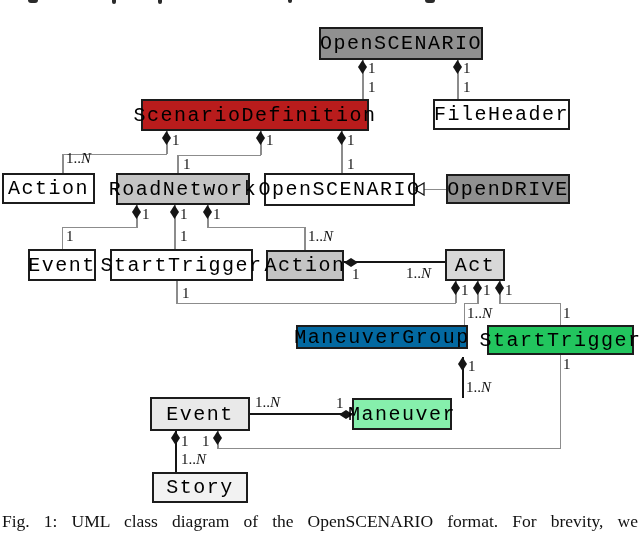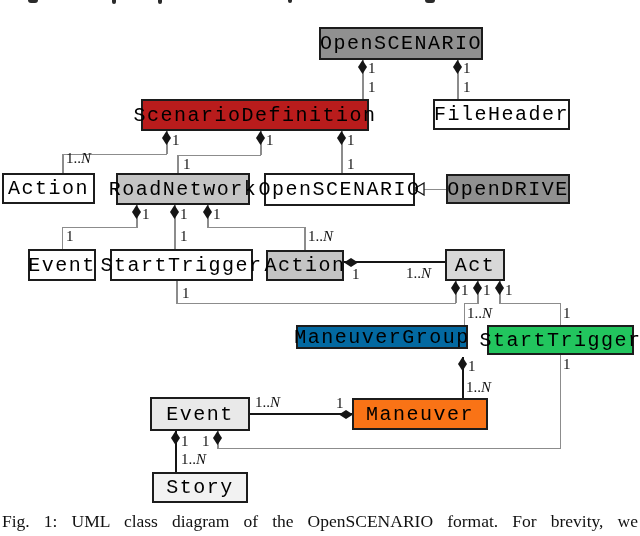--- a/index.html
+++ b/index.html
@@ -190,17 +190,17 @@
       <div class="node" style="left: 116px; top: 173px; width: 134px; height: 32px; background: rgb(196, 196, 196); border-color: rgb(28, 28, 28);">RoadNetwork</div>
       <div class="node" style="left: 264px; top: 173px; width: 151px; height: 33px; background: rgb(255, 255, 255); border-color: rgb(28, 28, 28);">OpenSCENARIO</div>
       <div class="node" style="left: 446px; top: 174px; width: 124px; height: 30px; background: rgb(144, 144, 144); border-color: rgb(28, 28, 28);">OpenDRIVE</div>
       <div class="node" style="left: 28px; top: 249px; width: 68px; height: 32px; background: rgb(255, 255, 255); border-color: rgb(28, 28, 28);">Event</div>
       <div class="node" style="left: 110px; top: 249px; width: 143px; height: 32px; background: rgb(255, 255, 255); border-color: rgb(28, 28, 28);">StartTrigger</div>
       <div class="node" style="left: 266px; top: 250px; width: 78px; height: 31px; background: rgb(196, 196, 196); border-color: rgb(28, 28, 28);">Action</div>
       <div class="node" style="left: 445px; top: 249px; width: 60px; height: 32px; background: rgb(216, 216, 216); border-color: rgb(28, 28, 28);">Act</div>
       <div class="node" style="left: 296px; top: 325px; width: 172px; height: 24px; background: #0369a1; border-color: rgb(28, 28, 28);">ManeuverGroup</div>
       <div class="node" style="left: 487px; top: 325px; width: 147px; height: 30px; background: #22c55e; border-color: rgb(28, 28, 28);">StartTrigger</div>
       <div class="node" style="left: 150px; top: 397px; width: 100px; height: 34px; background: rgb(233, 233, 233); border-color: rgb(28, 28, 28);">Event</div>
-      <div class="node" style="left: 352px; top: 398px; width: 136px; height: 32px; background: #f97316; border-color: rgb(28, 28, 28);">Maneuver</div>
+      <div class="node" style="left: 352px; top: 398px; width: 100px; height: 32px; background: #86efac; border-color: rgb(28, 28, 28);">Maneuver</div>
       <div class="node" style="left: 152px; top: 472px; width: 96px; height: 31px; background: rgb(242, 242, 242); border-color: rgb(28, 28, 28);">Story</div>
     </div>
   <div id="caption">Fig. 1: UML class diagram of the OpenSCENARIO format. For brevity, we</div>
 </div>
 
 </body></html>

